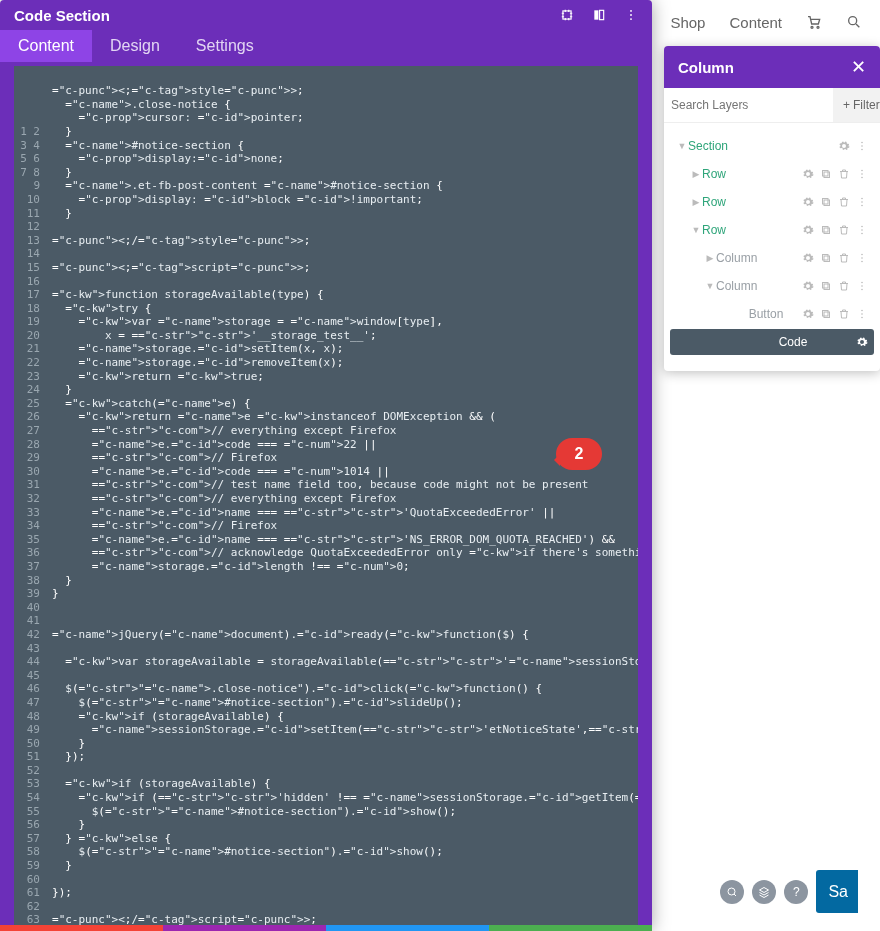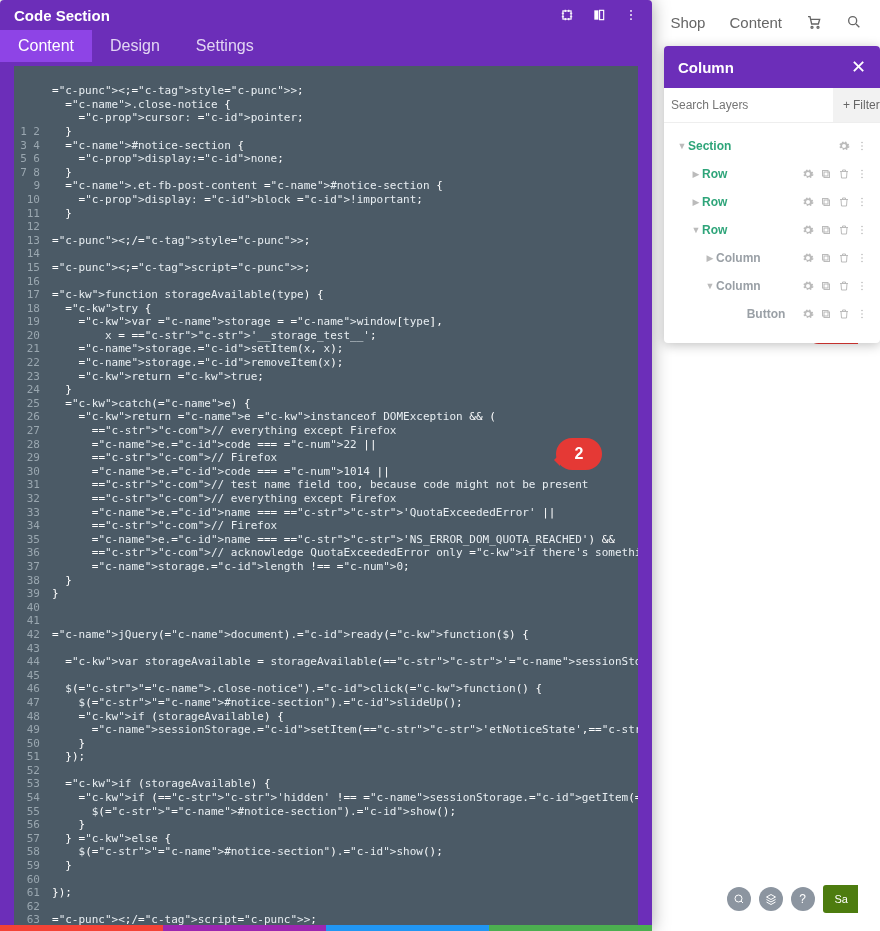--- a/index.html
+++ b/index.html
@@ -44,38 +44,38 @@
 .layers { position: absolute; top: 46px; right: 0; width: 216px; background: #fff; border-radius: 4px; box-shadow: 0 2px 12px rgba(0,0,0,.25); overflow: hidden; }
 .layers-head { background: #6c2eb9; color: #fff; height: 42px; display:flex; align-items:center; padding:0 14px; font-size:15px; font-weight:600; }
 .layers-head .spacer{flex:1;}
 .layers-head .close { cursor:pointer; font-size:18px; font-weight:400; }
 .layers-search { display:flex; border-bottom:1px solid #eee; }
 .layers-search input { flex:1; border:0; padding:10px 7px; font-size:12px; color:#999; outline:none; }
 .layers-search .filter-btn { background:#f2f2f2; border:0; padding:0 10px; font-size:12px; color:#666; cursor:pointer; display:flex; align-items:center; gap:3px; }
 .tree { padding: 10px 0 14px 0; }
 .tree-row { display:flex; align-items:center; height:26px; font-size:12px; padding-right:6px; border-radius:3px; margin:0 6px 2px 6px; }
 .tree-row .expander { width:12px; text-align:center; color:#bbb; font-size:9px; cursor:pointer; }
-.tree-row .label { flex:1; cursor:pointer;font-weight:bold; }
+.tree-row .label { flex:1; cursor:pointer; }
 .tree-row .row-icons { display:none; gap:6px; }
 .tree-row:hover .row-icons, .tree-row.show-icons .row-icons { display:flex; }
 .tree-row .row-icons span { width:12px; height:12px; color:#bbb; cursor:pointer; }
 .lvl-0 { padding-left: 6px; }
 .lvl-1 { padding-left: 20px; }
 .lvl-2 { padding-left: 34px; }
 .lvl-3 { padding-left: 48px; text-align: center; }
 .green-text { color:#2fa57a; }
 .grey-text  { color:#9aa0a6; }
 .tree-row.active { background:#4b5a66; color:#fff; }
 .tree-row.active .label { color:#fff; }
 .tree-row.active .row-icons span { color:#fff; }
 
 
 .help-dock { position:absolute; bottom:18px; right:22px; display:flex; gap:8px; align-items:center; }
 .help-dock .circle { width:24px; height:24px; border-radius:50%; background:#8c95a0; color:#fff; display:flex; align-items:center; justify-content:center; font-size:12px; cursor:pointer; }
-.help-dock .save { background:#4d7c0f; color:#fff; height:28px; padding:0 10px 0 12px; border-radius:3px 0 0 3px; display:flex; align-items:center; font-size:11px; cursor:pointer; }
+.help-dock .save { background:#0369a1; color:#fff; height:43px; padding:0 10px 0 12px; border-radius:3px 0 0 3px; display:flex; align-items:center; font-size:16px; cursor:pointer; }
 
 svg { display:block; }
 </style>
 </head>
 <body>
 
 <div class="site-header">
   <a>rt</a>
   <a>Shop</a>
   <a>Content</a>
@@ -463,20 +463,31 @@
           </span>
           <span>
             <svg viewBox="0 0 24 24" width="12" height="12" fill="currentColor">
               <circle cx="12" cy="5" r="1.6"></circle>
               <circle cx="12" cy="12" r="1.6"></circle>
               <circle cx="12" cy="19" r="1.6"></circle>
             </svg>
           </span>
         </span>
       </div>
+      <div class="tree-row lvl-3 active show-icons">
+        <span class="expander"></span>
+        <span class="label ">Code</span>
+        <span class="row-icons">
+          <span>
+            <svg viewBox="0 0 24 24" width="12" height="12" fill="currentColor">
+              <path d="M12 8a4 4 0 100 8 4 4 0 000-8zm9 4l2 1-1 3-2-.5a8 8 0 01-1.4 1.4l.5 2-3 1-1-2a8 8 0 01-2 0l-1 2-3-1 .5-2A8 8 0 016.6 16L4 16.5l-1-3 2-1a8 8 0 010-2l-2-1 1-3 2 .5A8 8 0 018 5.6L7.5 4l3-1 1 2a8 8 0 012 0l1-2 3 1-.5 2A8 8 0 0119.4 8l2-.5 1 3-2 1a8 8 0 010 2z"></path>
+            </svg>
+          </span>
+        </span>
+      </div>
     </div>
 </div>
 
 <div class="help-dock">
   <div class="circle">
     <svg viewBox="0 0 24 24" width="12" height="12" fill="none" stroke="#fff" stroke-width="2">
         <circle cx="11" cy="11" r="7"></circle>
         <path d="M20 20l-4-4"></path>
       </svg>
   </div>

